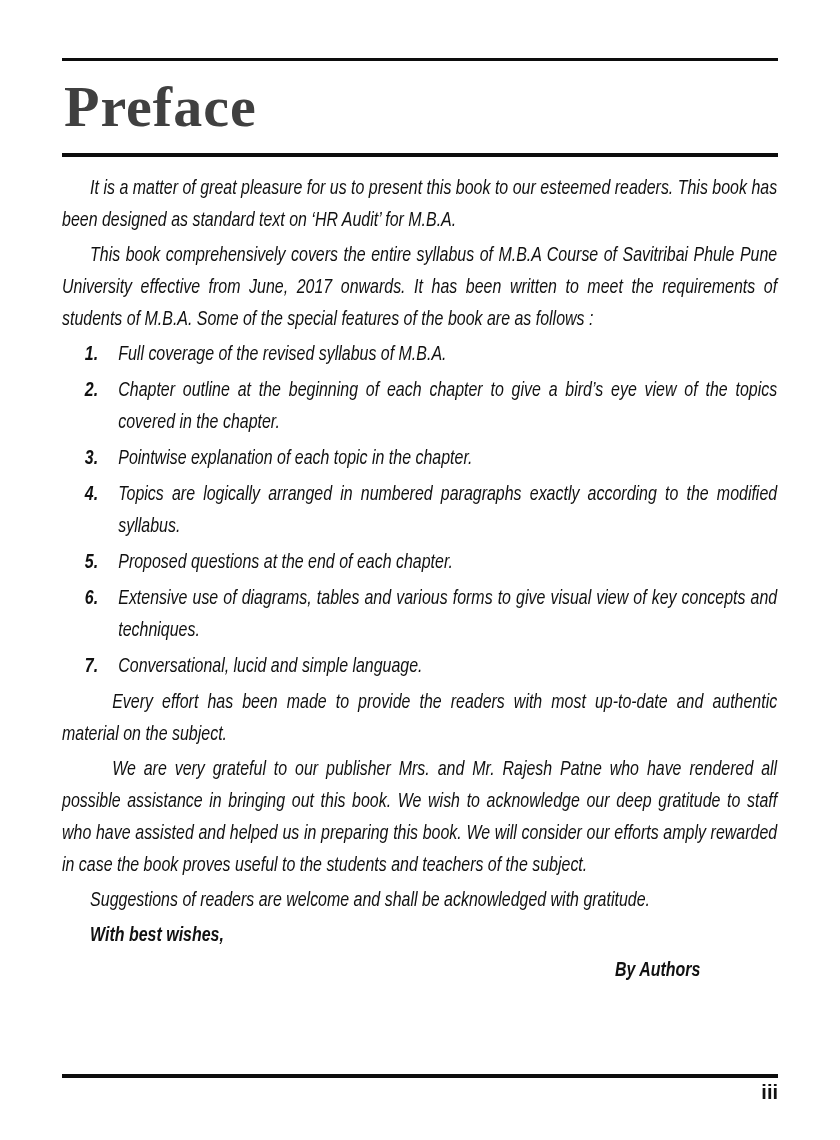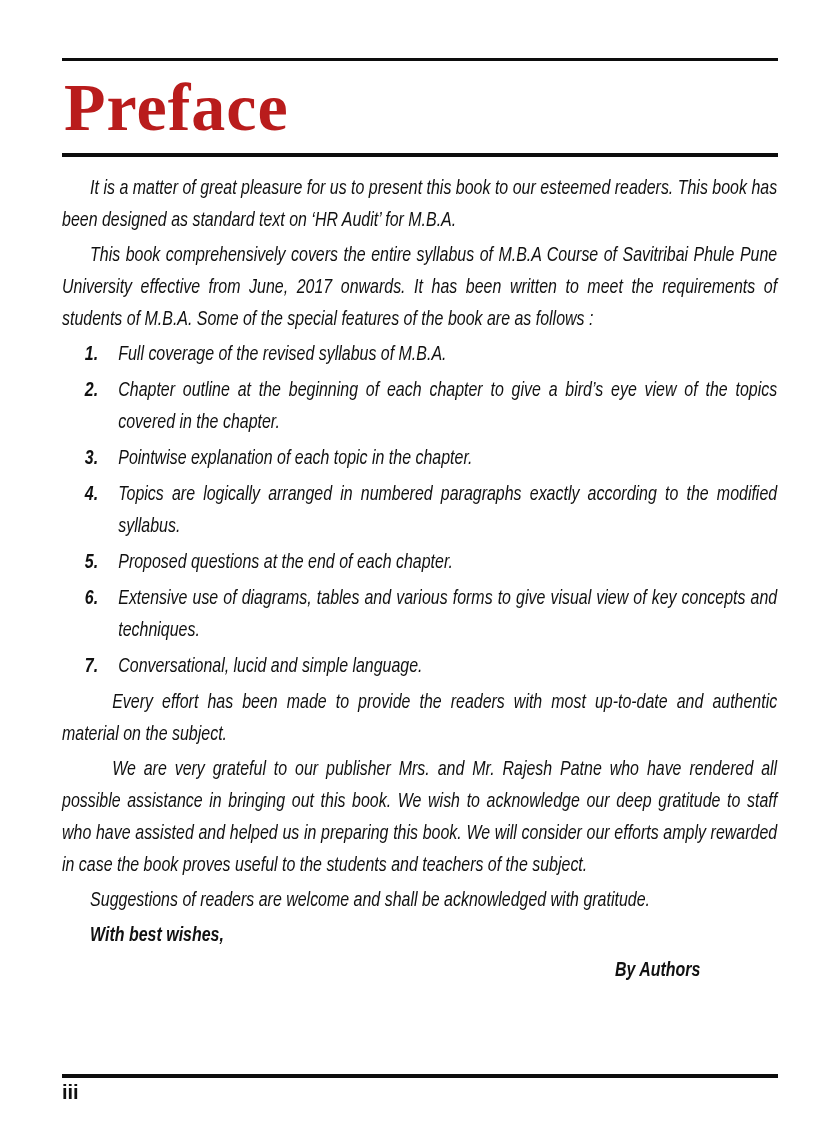--- a/index.html
+++ b/index.html
@@ -17,24 +17,24 @@
   
   .rule-top {
     margin-top: 58px;
     height: 3px;
     background: #0d0d0d;
   }
   h1.title {
     font-family: "Liberation Serif", "DejaVu Serif", serif;
     font-weight: bold;
     font-style: normal;
-    font-size: 68px;
+    font-size: 58px;
     line-height: 92px;
     letter-spacing: 1px;
-    color: #b91c1c;
+    color: #404040;
     padding-left: 2px;
   }
   .rule-double {
     height: 2px;
     border-top: 3px solid #0d0d0d;
     border-bottom: 1px solid #0d0d0d;
   }
 
   
   .body-text {
@@ -75,21 +75,21 @@
   
   .footer {
     position: absolute;
     left: 62px;
     width: 716px;
     top: 1074px;
   }
   .footer-rule { height: 4px; background: #0d0d0d; }
   .page-num {
     margin-top: 3px;
-    text-align: left;
+    text-align: right;
     font-family: "Liberation Sans", "DejaVu Sans", sans-serif;
     font-weight: bold;
     font-size: 20px;
     color: #111111;
   }
 </style>
 </head>
 <body>
 
 <div class="page">

